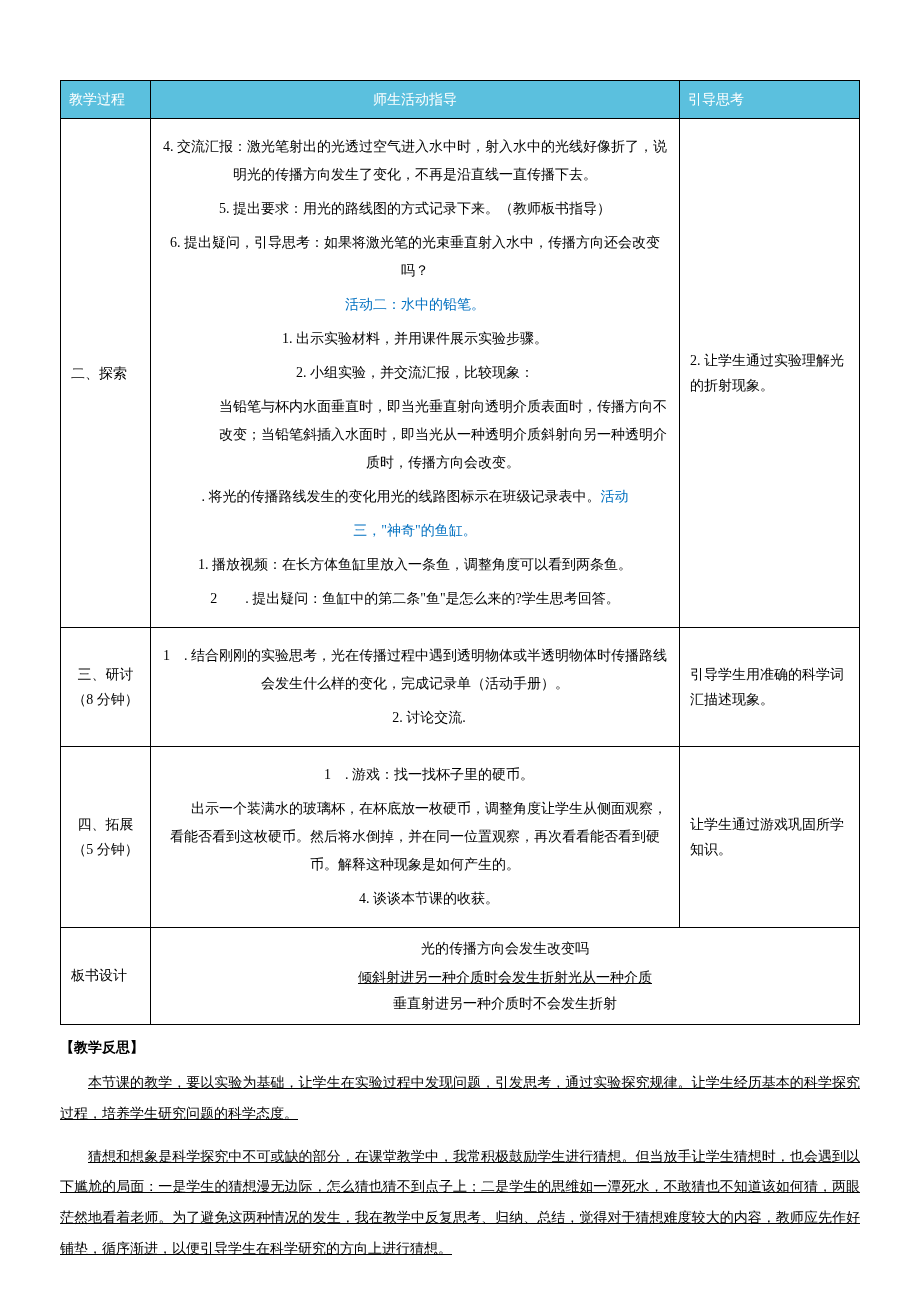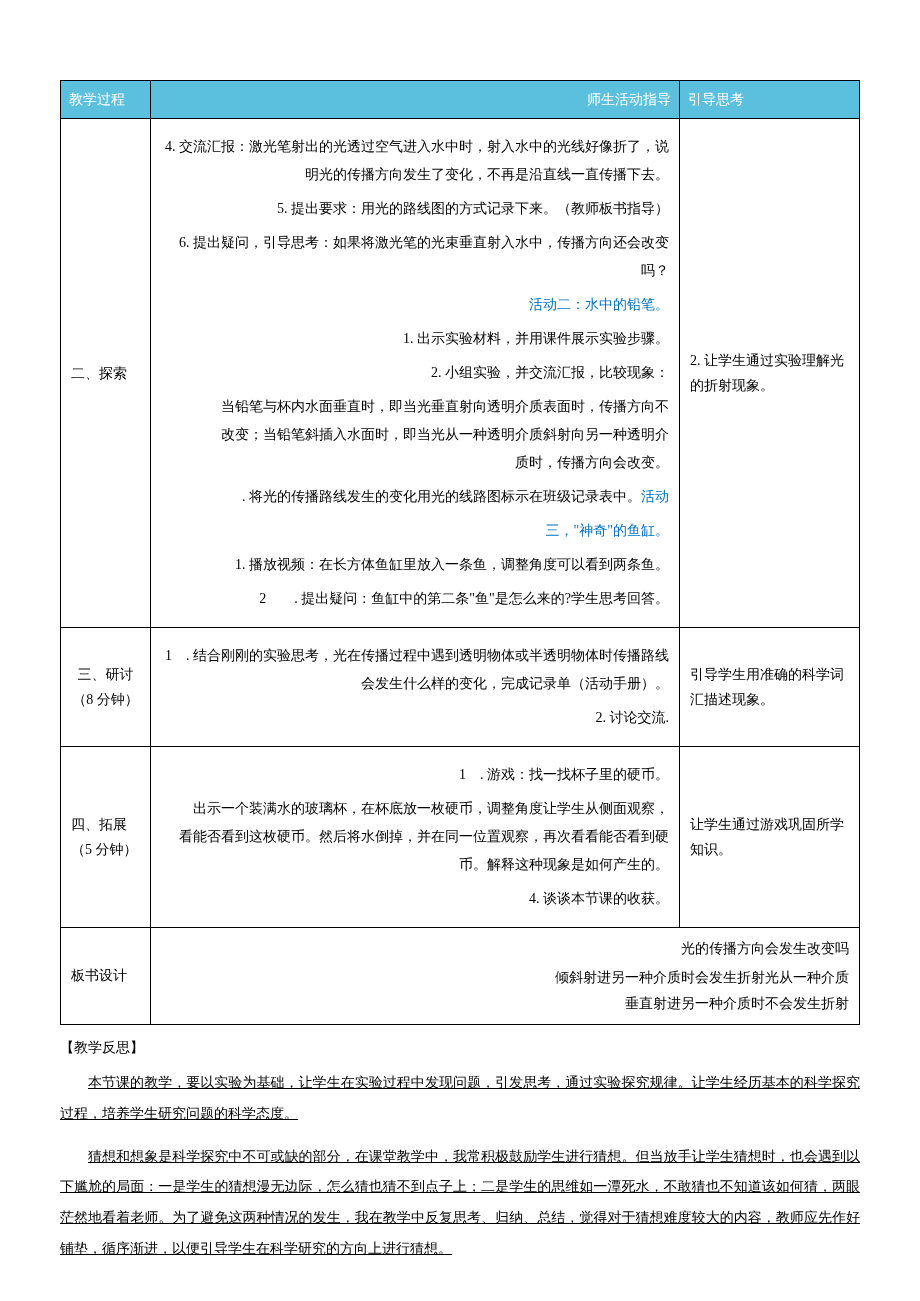--- a/index.html
+++ b/index.html
@@ -26,30 +26,30 @@
       border: 1px solid #000;
       font-size: 14px;
       margin-left: 44px;
     }
     td {
       border: 1px solid #000;
       padding: 8px 10px;
       vertical-align: middle;
     }
     .col1 { width: 90px; text-align: left; }
-    .col2 { width: auto; text-align: right; }
+    .col2 { width: auto; text-align: center; }
     .col3 { width: 180px; text-align: left; }
     .blue-text { color: #0070C0; }
     .indent { text-indent: 2em; }
     .para { margin: 6px 0; line-height: 2; }
-    .reflection-title { font-weight: normal; margin: 8px 0; }
+    .reflection-title { font-weight: bold; margin: 8px 0; }
     .reflection-para { text-indent: 2em; text-align: justify; line-height: 2.2; margin-bottom: 12px; text-decoration: underline; }
     .center-block { }
     .board-title { margin-bottom: 4px; }
-    .underline-text { display: inline-block; }
+    .underline-text { text-decoration: underline; display: inline-block; }
   </style>
 </head>
 <body>
 
 <table>
   <thead>
     <tr>
       <th class="col1">教学过程</th>
       <th class="col2">师生活动指导</th>
       <th class="col3">引导思考</th>
@@ -83,21 +83,21 @@
       <td class="col2">
         <div class="para">
           <span>1</span>&nbsp;&nbsp;&nbsp;&nbsp;<span>. 结合刚刚的实验思考，光在传播过程中遇到透明物体或半透明物体时传播路线会发生什么样的变化，完成记录单（活动手册）。</span>
         </div>
         <div class="para indent">2. 讨论交流.</div>
       </td>
       <td class="col3">引导学生用准确的科学词汇描述现象。</td>
     </tr>
 
     <tr>
-      <td class="col1" style="">四、拓展（5 分钟）</td>
+      <td class="col1" style="text-align:center;">四、拓展（5 分钟）</td>
       <td class="col2">
         <div class="para" style="padding-left:2em;">
           <span>1</span>&nbsp;&nbsp;&nbsp;&nbsp;<span>. 游戏：找一找杯子里的硬币。</span>
         </div>
         <div class="para indent">出示一个装满水的玻璃杯，在杯底放一枚硬币，调整角度让学生从侧面观察，看能否看到这枚硬币。然后将水倒掉，并在同一位置观察，再次看看能否看到硬币。解释这种现象是如何产生的。</div>
         <div class="para indent">4. 谈谈本节课的收获。</div>
       </td>
       <td class="col3">让学生通过游戏巩固所学知识。</td>
     </tr>
 

